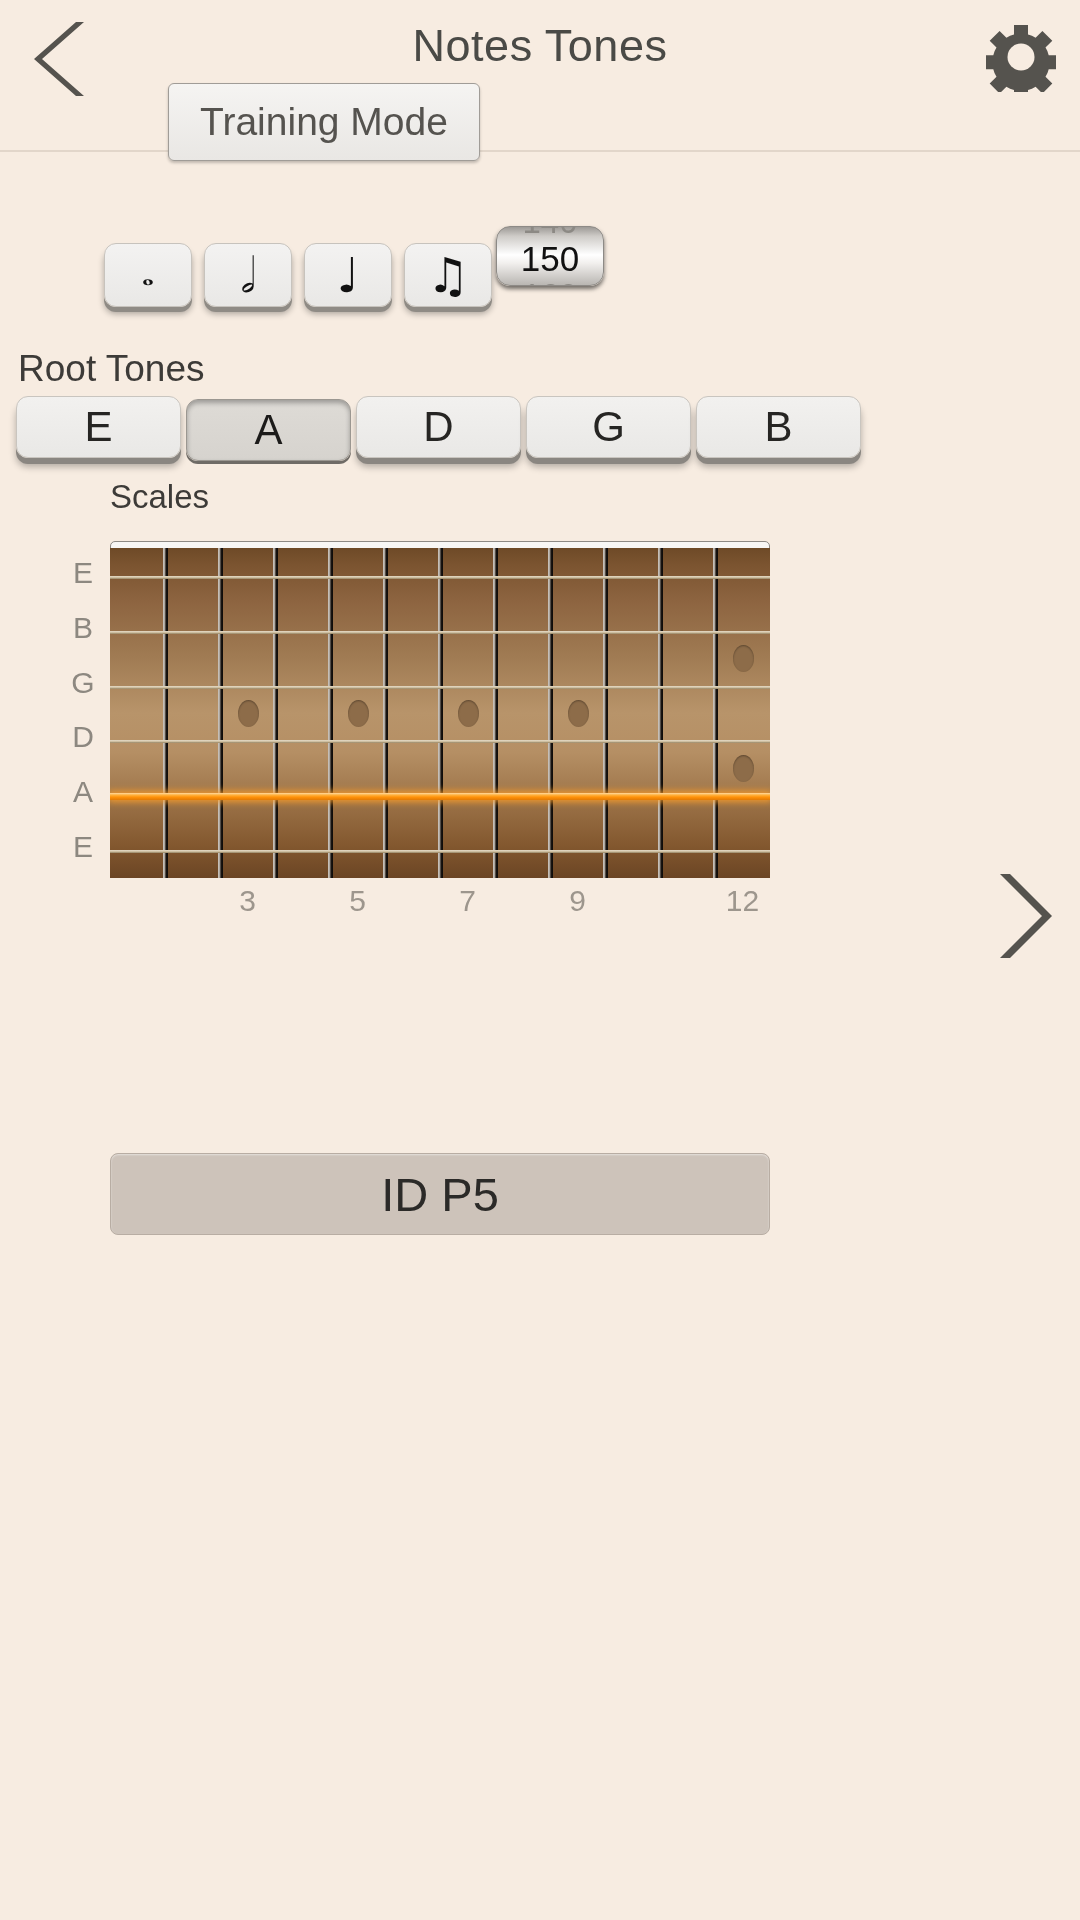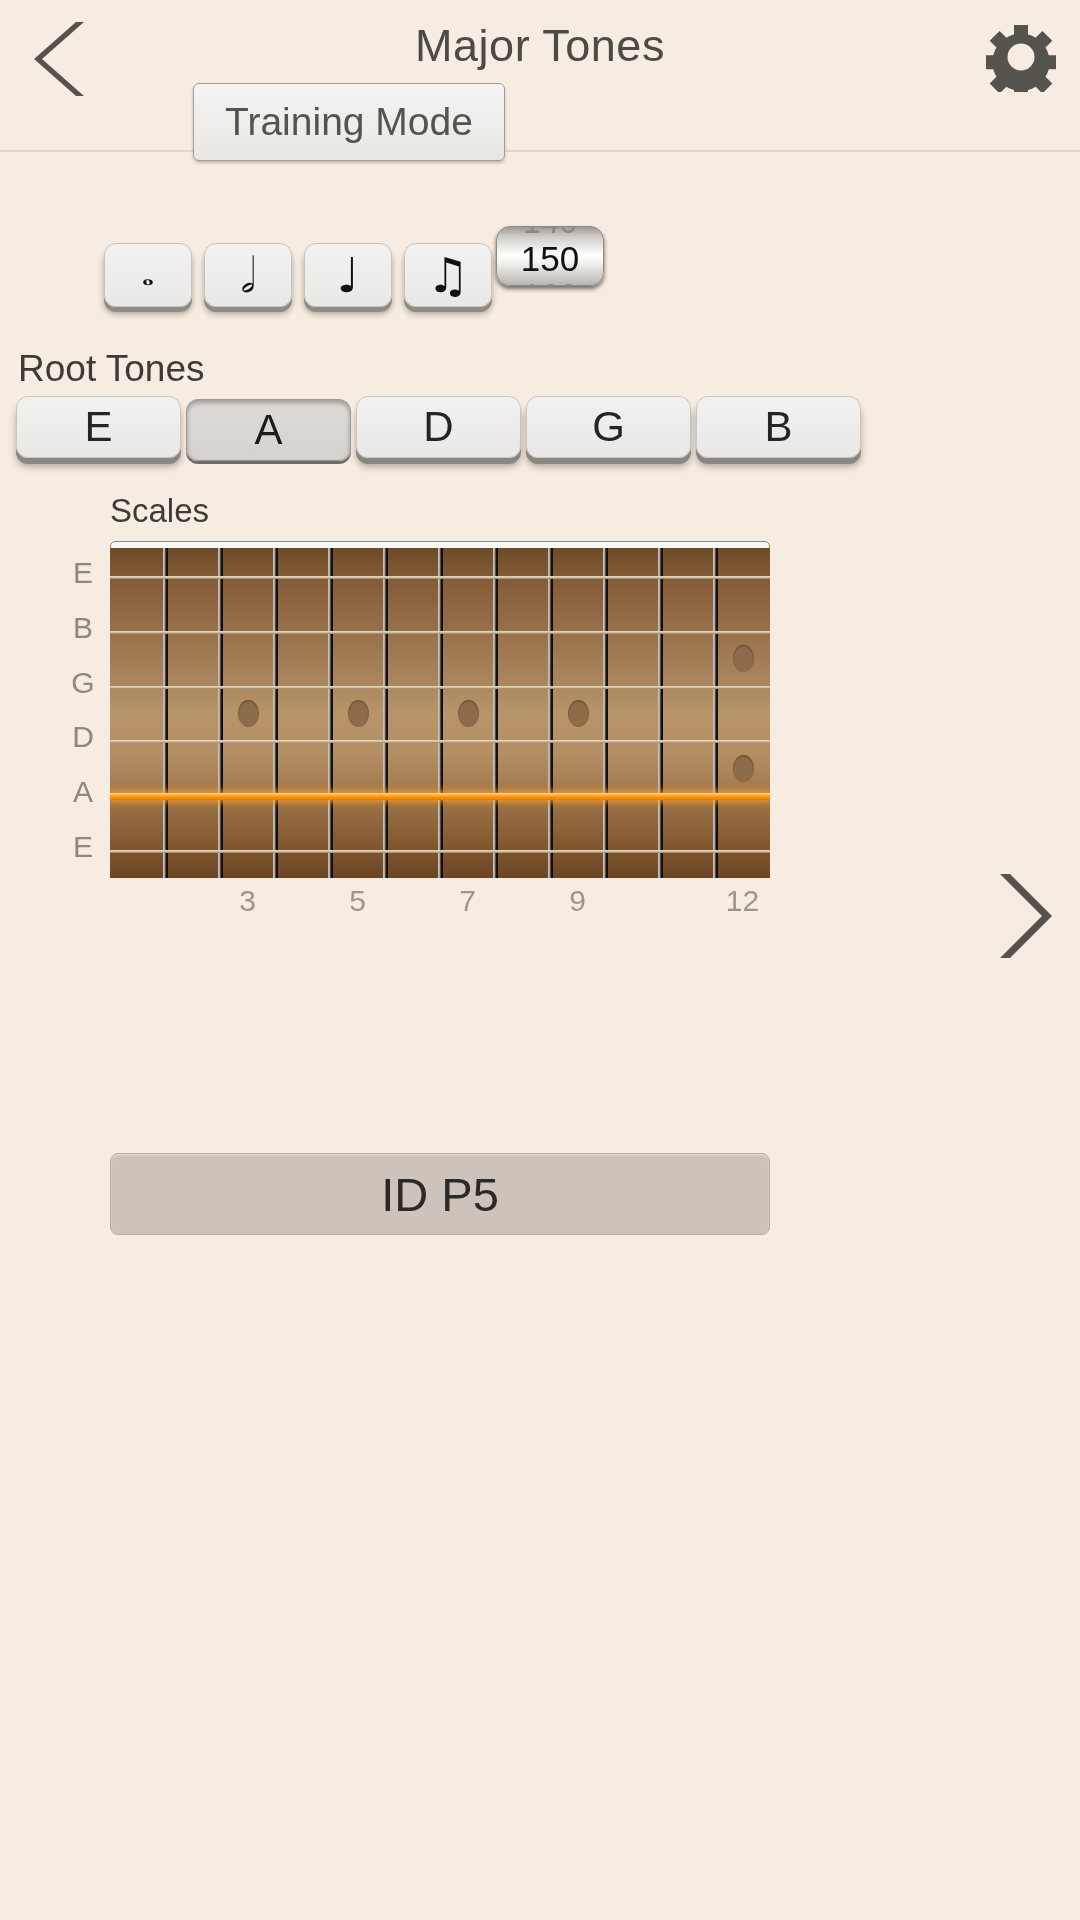--- a/index.html
+++ b/index.html
@@ -64,21 +64,20 @@
   .mode-btn {
     flex: 0 0 auto;
     display: flex;
     align-items: center;
     justify-content: center;
     font-size: 35px;
     color: #4b4b47;
     box-sizing: border-box;
     cursor: pointer;
     user-select: none;
-    margin-left: 25px;
   }
   .mode-btn.active {
     width: 312px;
     background: linear-gradient(#f5f4f2, #e9e7e4);
     border: 1px solid #a09c97;
     border-radius: 6px;
     box-shadow: 0 2px 3px rgba(0,0,0,0.22);
     font-size: 39px;
     color: #55534f;
     z-index: 3;
@@ -158,21 +157,21 @@
     line-height: 40px;
   }
 
   
   .sec-label {
     position: absolute;
     font-size: 37px;
     color: #3d3b38;
   }
   #root-notes-label { left: 18px; top: 348px; }
-  #scales-label { left: 110px; top: 492px; font-size: 33px; color:#3d3b38;}
+  #scales-label { left: 110px; top: 478px; font-size: 33px; color:#3d3b38;}
 
   
   .root-row {
     position: absolute;
     left: 16px; top: 396px;
     display: flex;
     gap: 5px;
   }
   .root-btn {
     width: 165px; height: 62px;
@@ -303,21 +302,21 @@
 <body>
 
 <div id="app">
 
   <div class="header">
     <div class="back-arrow">
       <svg width="74" height="86" viewBox="0 0 74 86">
         <path d="M58 6 L16 43 L58 80 L50 80 L8 43 L50 6 Z" fill="#55534e"></path>
       </svg>
     </div>
-    <div class="page-title">Major Tones</div>
+    <div class="page-title">Notes Tones</div>
     <div class="gear-btn">
       <svg width="70" height="70" viewBox="0 0 70 70">
         <path fill="#55534e" d="M28 3 h14 v9.5 a23.5 23.5 0 0 1 7.6 3.2 l6.8-6.8 l9.9 9.9 l-6.8 6.8 a23.5 23.5 0 0 1 3.2 7.6 h9.5 v14 h-9.5 a23.5 23.5 0 0 1 -3.2 7.6 l6.8 6.8 l-9.9 9.9 l-6.8-6.8 a23.5 23.5 0 0 1 -7.6 3.2 v9.5 h-14 v-9.5 a23.5 23.5 0 0 1 -7.6 -3.2 l-6.8 6.8 l-9.9-9.9 l6.8-6.8 a23.5 23.5 0 0 1 -3.2 -7.6 h-9.5 v-14 h9.5 a23.5 23.5 0 0 1 3.2 -7.6 l-6.8-6.8 l9.9-9.9 l6.8 6.8 a23.5 23.5 0 0 1 7.6 -3.2 z"></path>
         <circle cx="35" cy="35" r="13.5" fill="#f7ece1"></circle>
       </svg>
     </div>
   </div>
 
   <div class="mode-toggle">
     <div class="mode-btn active">Training Mode</div>

